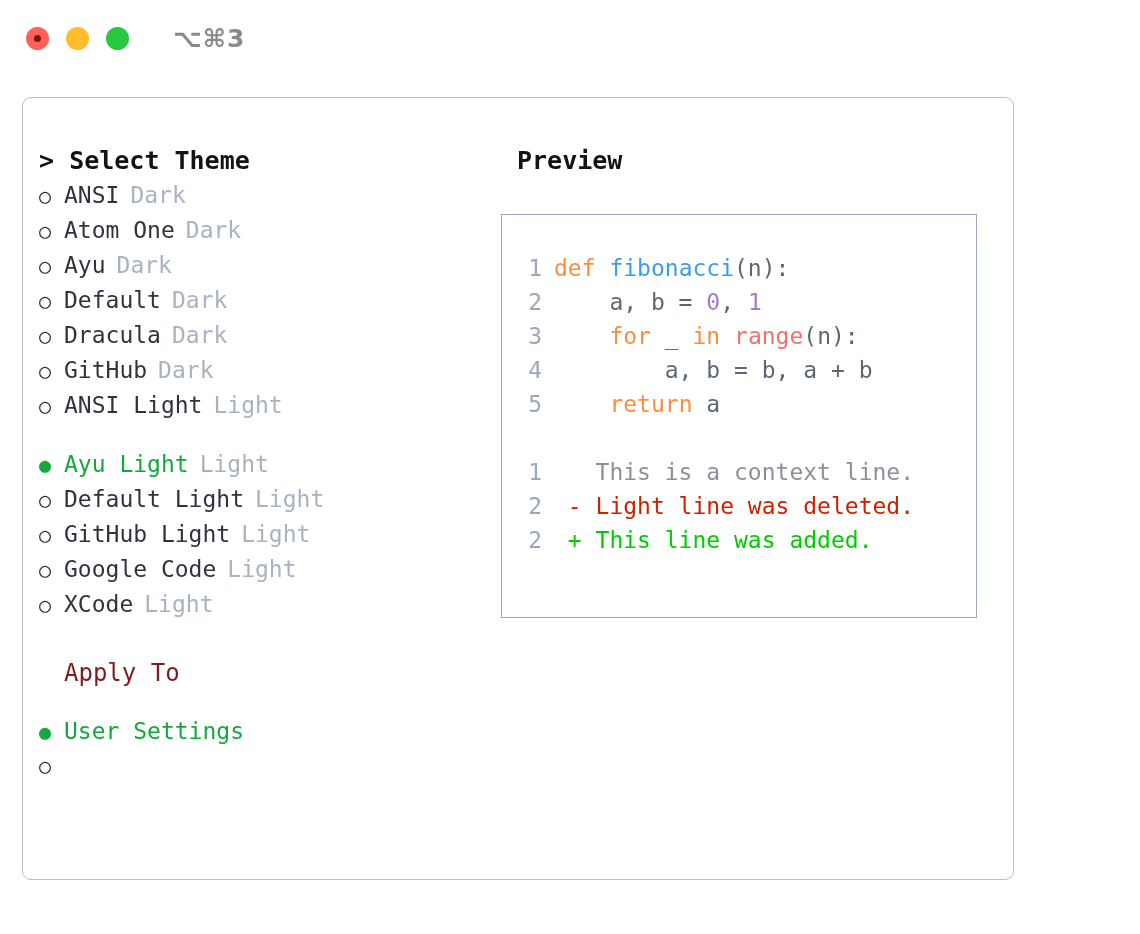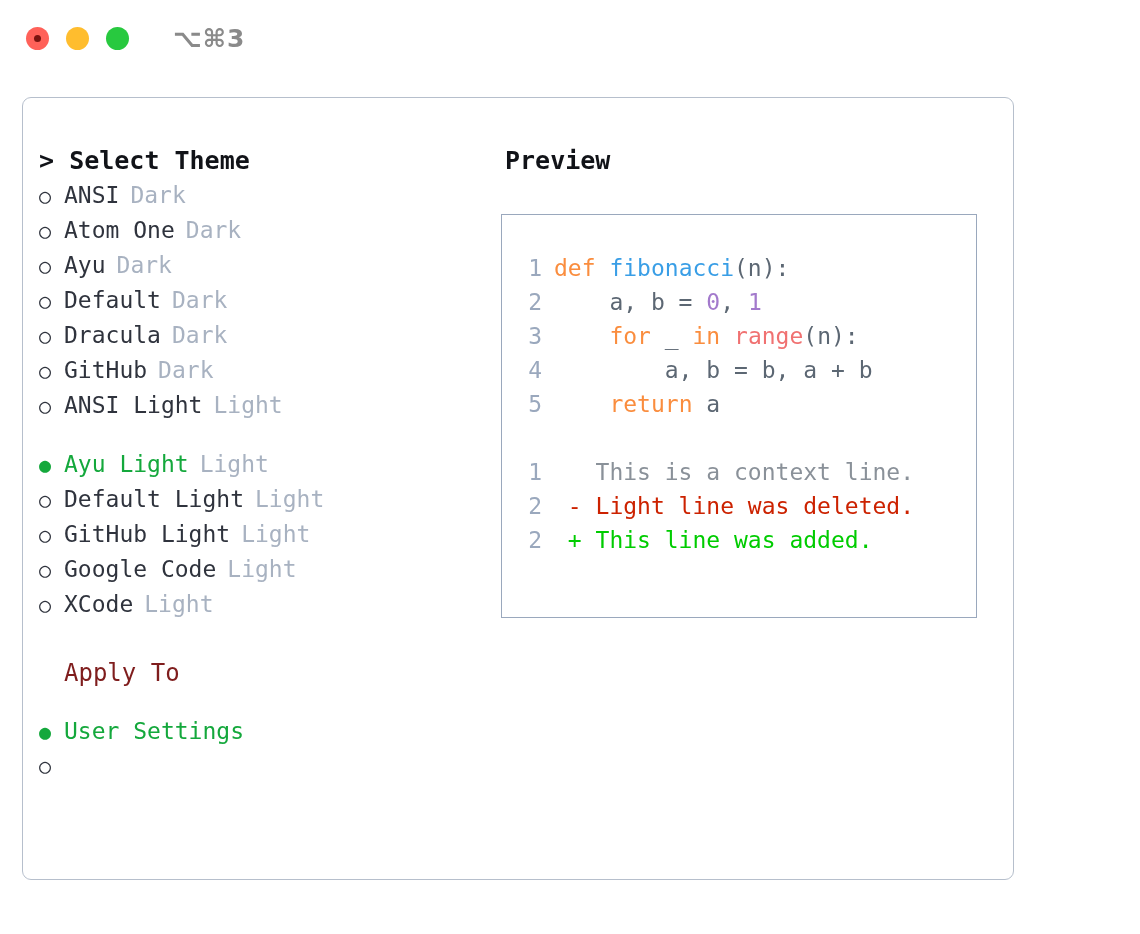--- a/index.html
+++ b/index.html
@@ -151,21 +151,21 @@
     width: 400px;
     white-space: normal;
   }
 
   
   .preview-title {
     font-size: 25px;
     font-weight: 700;
     color: #111318;
     line-height: 34px;
-    margin-left: 4px;
+    margin-left: 16px;
   }
 
   .preview-box {
     margin-top: 36px;
     width: 476px;
     height: 404px;
     border: 1.6px solid #9aa8bd;
     box-sizing: border-box;
     background: #ffffff;
     padding: 36px 0 0 14px;

